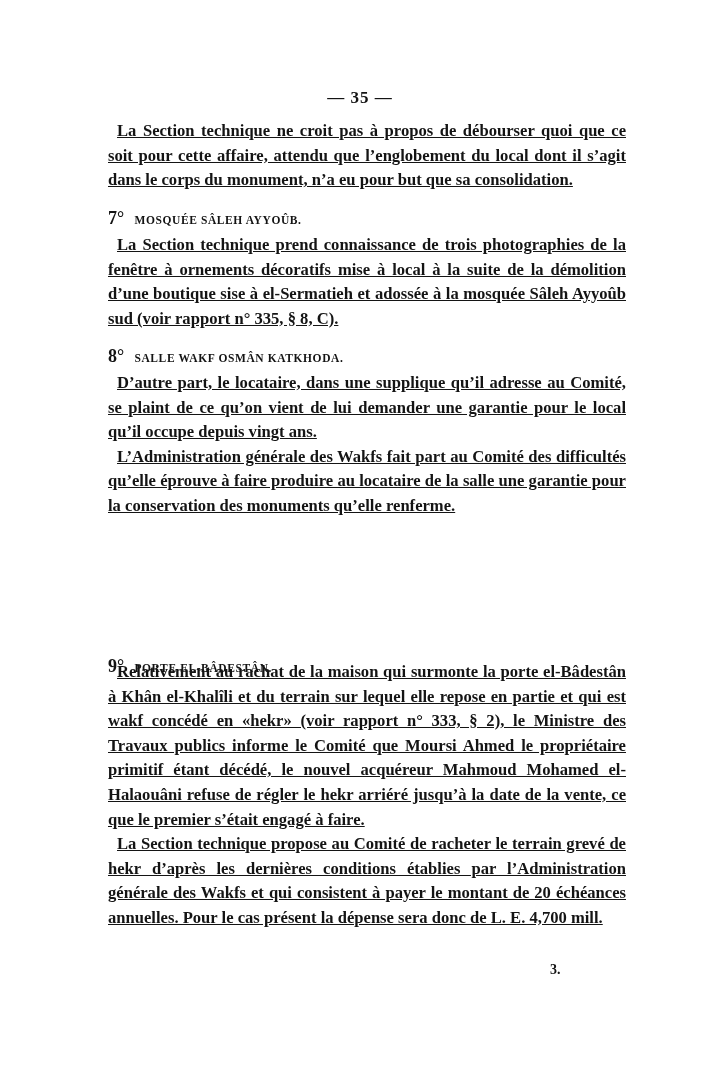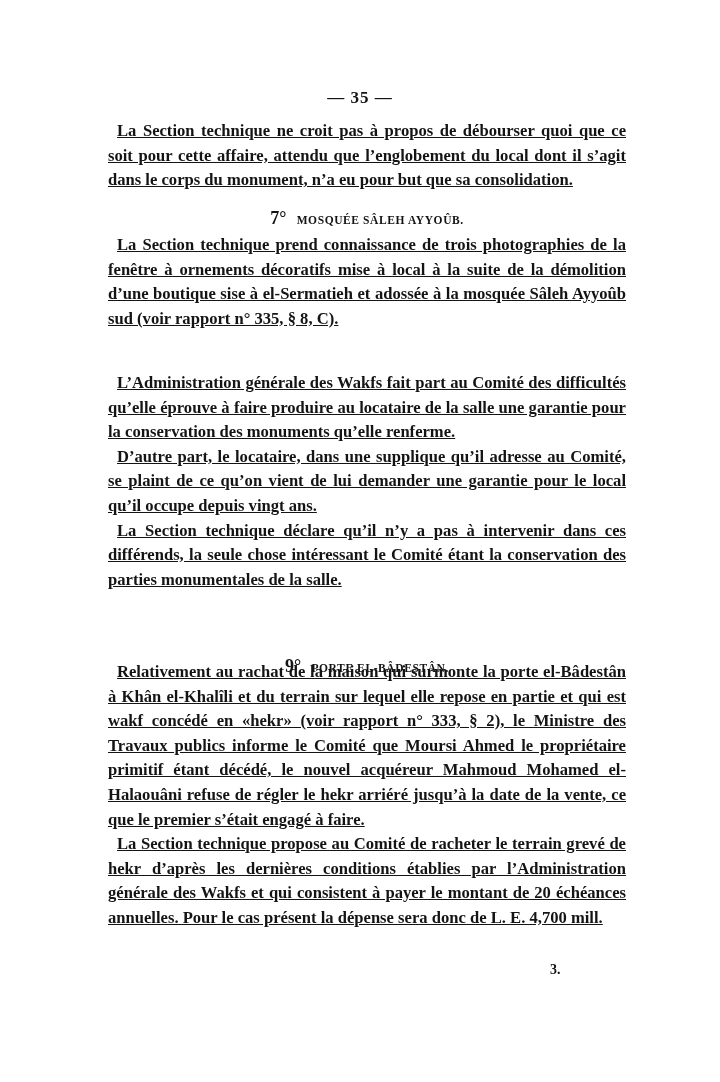--- a/index.html
+++ b/index.html
@@ -4,21 +4,21 @@
 <style>
   html, body { margin: 0; padding: 0; background: #ffffff; }
   body { width: 720px; height: 1082px; position: relative; overflow: hidden;
          font-family: "Liberation Serif", "DejaVu Serif", serif; color: #141414; }
   .page { position: absolute; left: 0; top: 0; width: 720px; height: 1082px; }
   .folio { position: absolute; top: 88px; left: 0; width: 720px; text-align: center;
            font-size: 17px; font-weight: bold; letter-spacing: 1px; }
   .body { position: absolute; left: 108px; width: 518px; font-size: 16.6px; font-weight: bold;
           line-height: 24.6px; }
   p { margin: 0; text-align: justify; text-indent: 9px; hyphens: none; text-decoration: underline; }
-  .heading { text-align: center; font-size: 17px; font-weight: bold; margin: 0; }
+  .heading { font-size: 17px; font-weight: bold; margin: 0; }
   .heading .num { font-size: 18px; }
   .heading .title { font-variant: small-caps; font-size: 11.5px; letter-spacing: 0.6px; text-transform: uppercase; margin-left: 6px; }
   .signature { position: absolute; left: 550px; top: 962px; font-size: 14px; font-weight: bold; }
   .blk1 { top: 119px; }
   .h7 { position: absolute; left: 108px; width: 518px; top: 208px; }
   .blk2 { top: 233px; }
   .h8 { position: absolute; left: 108px; width: 518px; top: 346px; }
   .blk3 { top: 371px; }
   .h9 { position: absolute; left: 108px; width: 518px; top: 656px; }
   .blk4 { top: 660px; }
@@ -35,24 +35,27 @@
   </div>
 
   <div class="heading h7">
     <span class="num">7°</span>
     <span class="title">Mosquée Sâleh Ayyoûb.</span>
   </div>
   <div class="body blk2">
     <p>La Section technique prend connaissance de trois photographies de la fenêtre à ornements décoratifs mise à local à la suite de la démolition d’une boutique sise à el-Sermatieh et adossée à la mosquée Sâleh Ayyoûb sud (voir rapport n° 335, § 8, C).</p>
   </div>
 
+  <div class="heading h8">
+    <span class="num">8°</span>
+    <span class="title">Salle Wakf Osmân Katkhoda.</span>
+  </div>
   <div class="body blk3">
+    <p>D’autre part, le locataire, dans une supplique qu’il adresse au Comité, se plaint de ce qu’on vient de lui demander une garantie pour le local qu’il occupe depuis vingt ans.</p>
     <p>L’Administration générale des Wakfs fait part au Comité des difficultés qu’elle éprouve à faire produire au locataire de la salle une garantie pour la conservation des monuments qu’elle renferme.</p>
-    <p>D’autre part, le locataire, dans une supplique qu’il adresse au Comité, se plaint de ce qu’on vient de lui demander une garantie pour le local qu’il occupe depuis vingt ans.</p>
-    <p>La Section technique déclare qu’il n’y a pas à intervenir dans ces différends, la seule chose intéressant le Comité étant la conservation des parties monumentales de la salle.</p>
   </div>
 
   <div class="heading h9">
     <span class="num">9°</span>
     <span class="title">Porte el-Bâdestân.</span>
   </div>
   <div class="body blk4">
     <p>Relativement au rachat de la maison qui surmonte la porte el-Bâdestân à Khân el-Khalîli et du terrain sur lequel elle repose en partie et qui est wakf concédé en «hekr» (voir rapport n° 333, § 2), le Ministre des Travaux publics informe le Comité que Moursi Ahmed le propriétaire primitif étant décédé, le nouvel acquéreur Mahmoud Mohamed el-Halaouâni refuse de régler le hekr arriéré jusqu’à la date de la vente, ce que le premier s’était engagé à faire.</p>
     <p>La Section technique propose au Comité de racheter le terrain grevé de hekr d’après les dernières conditions établies par l’Administration générale des Wakfs et qui consistent à payer le montant de 20 échéances annuelles. Pour le cas présent la dépense sera donc de L. E. 4,700 mill.</p>
   </div>

